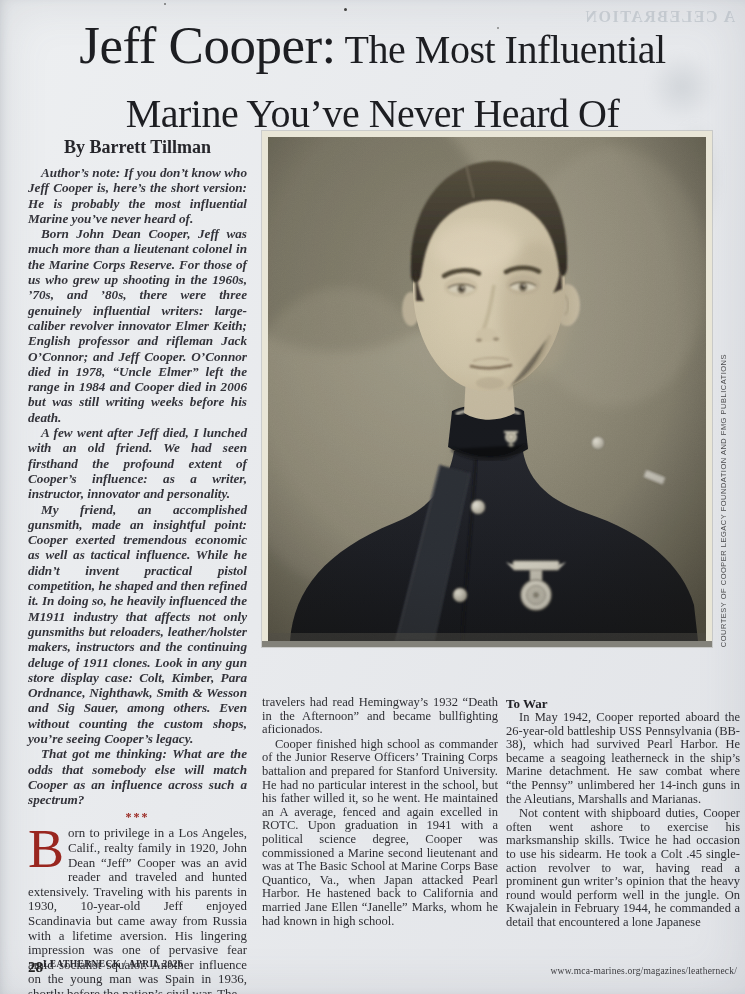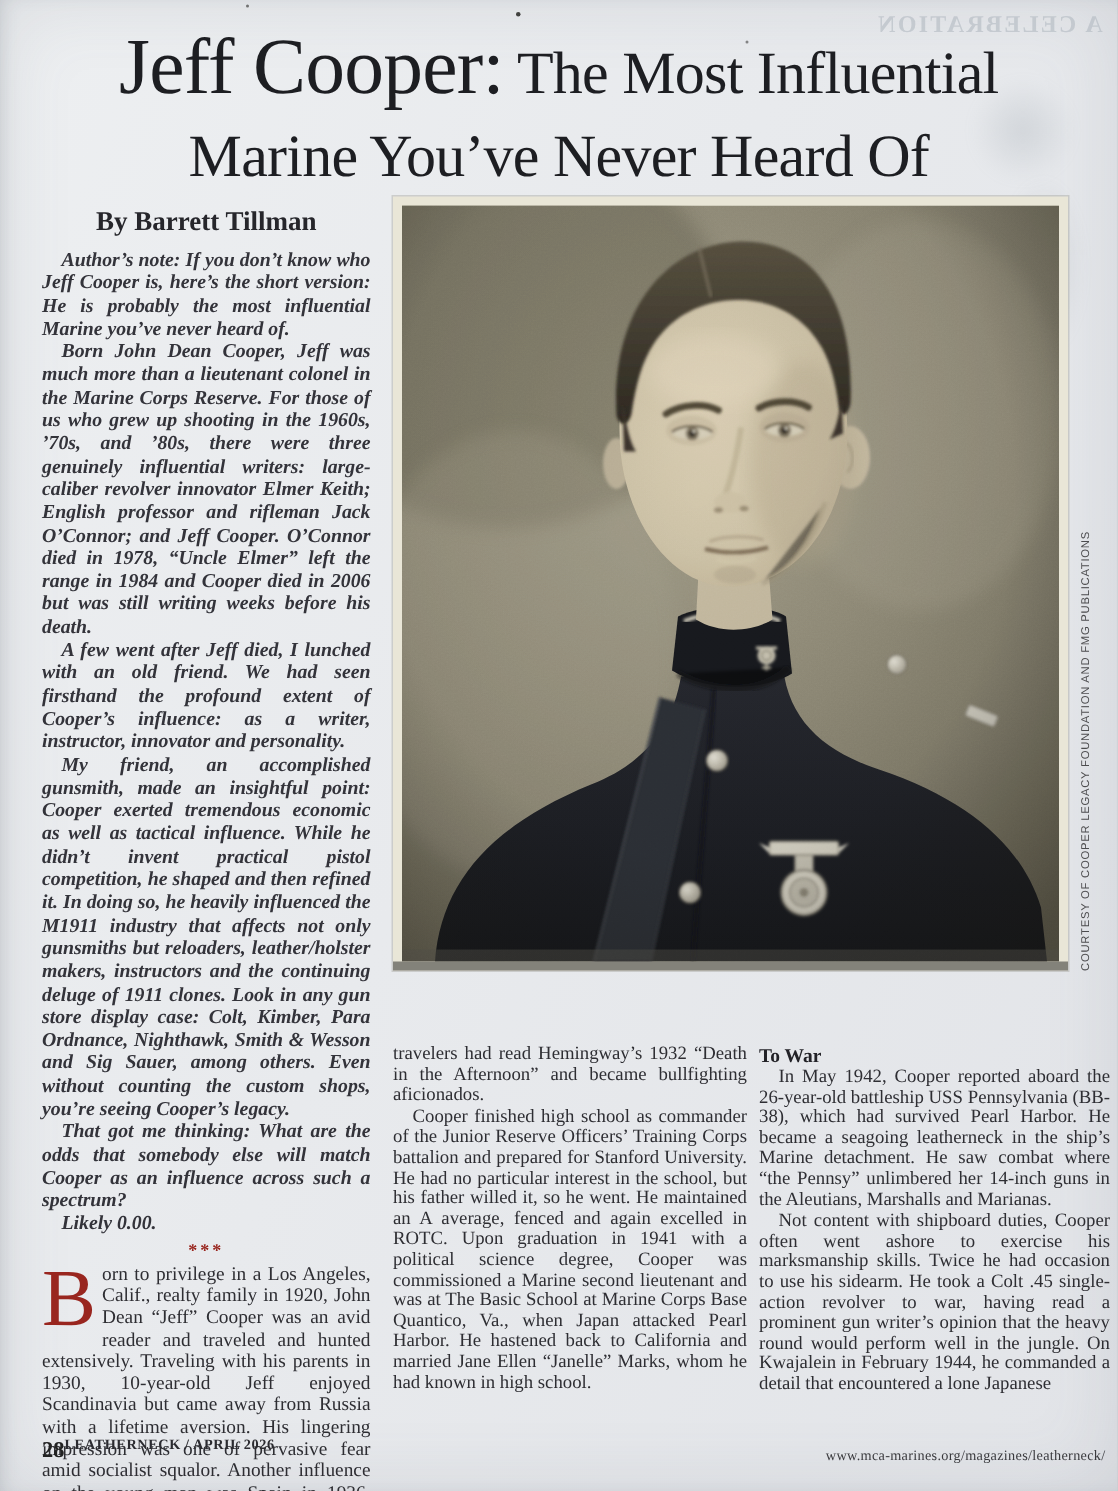--- a/index.html
+++ b/index.html
@@ -9,21 +9,21 @@
     margin:0 auto;
     background:linear-gradient(115deg,#edeff1 0%,#e8eaed 45%,#e2e4e8 100%);
     box-shadow:inset 0 0 50px rgba(90,100,115,.14), inset 6px 0 14px -8px rgba(60,70,80,.25);
     font-family:"Liberation Serif", serif;
     color:#2e2e33;
     overflow:hidden;
   }
   
   .title{position:absolute;top:22px;left:0;right:0;text-align:center;color:#1d1e22;line-height:46px;letter-spacing:-.5px;}
   .t-strong{font-size:53px;text-align:right;}
-  .t-rest,.t-line2{font-size:40px;}
+  .t-rest,.t-line2{font-size:40px;margin-top:10px;}
   
   .ghost-text{
     position:absolute;top:8px;right:10px;
     transform:scaleX(-1);
     font-size:16px;font-weight:bold;letter-spacing:1.5px;
     color:#aeb6be;opacity:.55;filter:blur(.4px);
   }
   .ghost-blob{position:absolute;border-radius:40%;filter:blur(5px);opacity:.28;
     background:radial-gradient(closest-side,#9aa3ab,rgba(154,163,171,0));}
   .gb1{top:52px;right:28px;width:70px;height:70px;}
@@ -105,21 +105,20 @@
   </div>
 
   <div class="byline">By Barrett Tillman</div>
 
   <div class="col col-left">
     <p>Author’s note: If you don’t know who Jeff Cooper is, here’s the short version: He is probably the most influential Marine you’ve never heard of.</p>
     <p>Born John Dean Cooper, Jeff was much more than a lieutenant colonel in the Marine Corps Reserve. For those of us who grew up shooting in the 1960s, ’70s, and ’80s, there were three genuinely influential writers: large-caliber revolver innovator Elmer Keith; English professor and rifleman Jack O’Connor; and Jeff Cooper. O’Connor died in 1978, “Uncle Elmer” left the range in 1984 and Cooper died in 2006 but was still writing weeks before his death.</p>
     <p>A few went after Jeff died, I lunched with an old friend. We had seen firsthand the profound extent of Cooper’s influence: as a writer, instructor, innovator and personality.</p>
     <p>My friend, an accomplished gunsmith, made an insightful point: Cooper exerted tremendous economic as well as tactical influence. While he didn’t invent practical pistol competition, he shaped and then refined it. In doing so, he heavily influenced the M1911 industry that affects not only gunsmiths but reloaders, leather/holster makers, instructors and the continuing deluge of 1911 clones. Look in any gun store display case: Colt, Kimber, Para Ordnance, Nighthawk, Smith &amp; Wesson and Sig Sauer, among others. Even without counting the custom shops, you’re seeing Cooper’s legacy.</p>
     <p>That got me thinking: What are the odds that somebody else will match Cooper as an influence across such a spectrum?</p>
-    <p>Likely 0.00.</p>
     <p class="separator">***</p>
     <p class="roman noindent"><span class="dropcap">B</span><span>orn to privilege in a Los Angeles, Calif., realty family in 1920, John Dean “Jeff” Cooper was an avid reader and traveled and hunted extensively. Traveling with his parents in 1930, 10-year-old Jeff enjoyed Scandinavia but came away from Russia with a lifetime aversion. His lingering impression was one of pervasive fear amid socialist squalor. Another influence on the young man was Spain in 1936, shortly before the nation’s civil war. The</span></p>
   </div>
 
   <div class="photo-frame" role="img" aria-label="Black-and-white portrait of young Jeff Cooper in Marine dress uniform">
     <svg width="438" height="504" viewBox="0 0 438 504" xmlns="http://www.w3.org/2000/svg">
       <defs>
         <radialGradient id="bgGrad" cx="42%" cy="30%" r="90%">
           <stop offset="0%" stop-color="#a39d89"></stop>
           <stop offset="45%" stop-color="#8f8a77"></stop>

